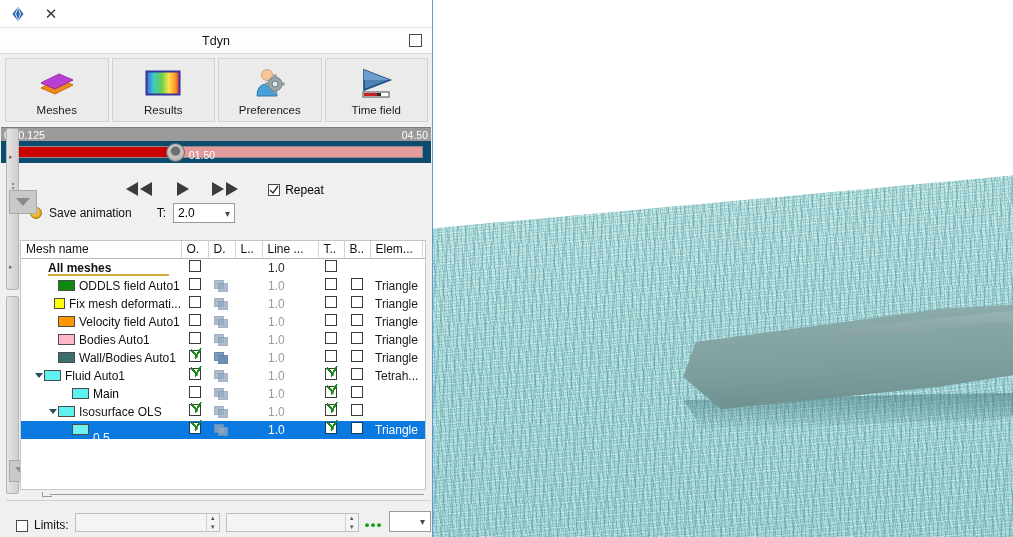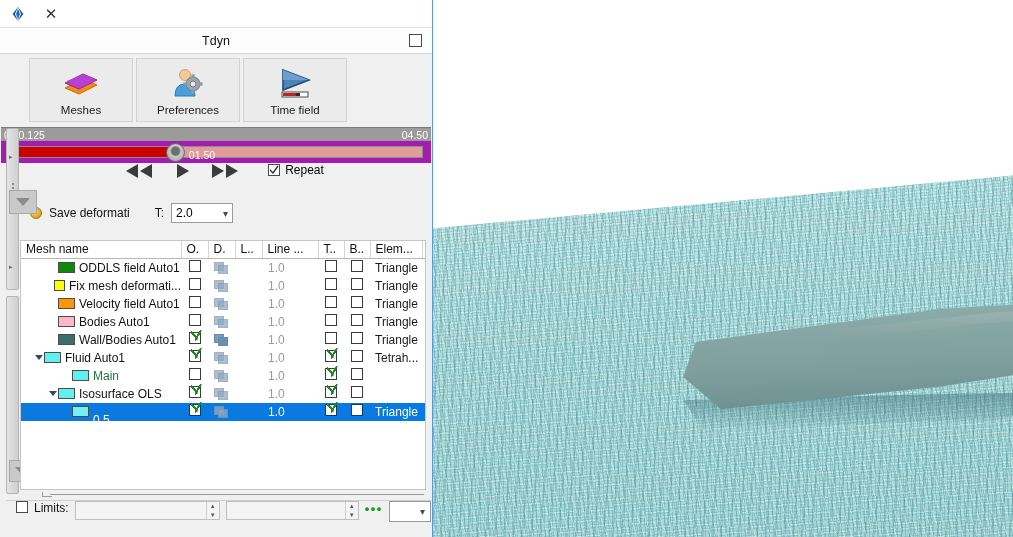--- a/index.html
+++ b/index.html
@@ -80,56 +80,56 @@
     display:flex; align-items:center; justify-content:center; position:relative;
   }
   #docbar .name { font-size:12.5px; color:#111; }
   #docbar .sqbtn {
     position:absolute; right:10px; top:6px; width:13px; height:13px;
     border:1.4px solid #4a4a4a; background:#fff;
   }
 
   
   #toolbar {
-    display:flex; gap:3px; padding:4px 4px 5px 5px; background:#f0f0f0;margin-left:24px;
+    display:flex; gap:3px; padding:4px 4px 5px 5px; background:#f0f0f0;
   }
   .tbtn {
     width:104px; height:64px; background:#ebebeb; border:1px solid #d2d2d2;
     display:flex; flex-direction:column; align-items:center; justify-content:flex-start;
     padding-top:7px; cursor:pointer;
   }
   .tbtn .ico { height:34px; display:flex; align-items:center; justify-content:center; }
   .tbtn .lbl { font-size:11.5px; color:#1b1b1b; margin-top:4px; }
 
   
   #timehdr {
     margin:0 1px; height:14px; background:#9b9b9b;
     display:flex; align-items:center; justify-content:space-between;
     padding:0 3px; color:#ffffff; font-size:10.5px;
     border-top:1px solid #7d7d7d;
   }
   #sliderrow {
-    margin:0 1px; height:22px; background:#a21caf; position:relative;
+    margin:0 1px; height:22px; background:#0c4a6e; position:relative;
     display:flex; align-items:center; padding:0 8px;
   }
   #track {
     position:relative; height:12px; flex:1; background:#e29a9a;
     border:1px solid #8d8d8d;
   }
   #fill { position:absolute; left:0; top:0; bottom:0; width:40%; background:#cc0000; }
   #knob {
     position:absolute; left:40%; top:50%; width:19px; height:19px; margin-left:-9px; margin-top:-9px;
     border-radius:50%; background:radial-gradient(circle at 50% 42%, #6e6e6e 0 30%, #c9c9c9 42%, #9a9a9a 100%);
     border:1px solid #6d6d6d; cursor:pointer;
   }
   #knoblbl { position:absolute; left:calc(40% + 14px); top:2px; font-size:10.5px; color:#ffffff; }
 
   
   #transport {
-    height:34px; display:flex; align-items:flex-start; justify-content:center; gap:20px;
+    height:34px; display:flex; align-items:flex-end; justify-content:center; gap:20px;
     background:#f0f0f0; padding-left:16px;
   }
   .tp { cursor:pointer; display:flex; align-items:center; }
   #repeatwrap { display:flex; align-items:center; gap:5px; margin-left:8px; cursor:pointer; }
   .cbx {
     width:12px; height:12px; border:1.3px solid #4a4a4a; background:#fff;
     display:inline-flex; align-items:center; justify-content:center; flex:none;
   }
 
   
@@ -225,21 +225,21 @@
   .el { padding-left:5px; color:#1a1a1a; white-space:nowrap; }
   tr.sel { background:#0a7ae0; }
   tr.sel .nm, tr.sel .el, tr.sel .lw { color:#ffffff;margin-top:16px; }
   tr.sel .chk { border-color:#0d3c66; }
   .allmesh { font-weight:bold; position:relative; }
   .allmesh .ul { position:absolute; left:0; right:-58px; bottom:-1px; height:2px; background:#d9a93b; }
 
   
   #limits {
     position:absolute; left:6px; top:500px; width:425px; height:32px;
-    display:flex; align-items:flex-start; gap:6px; padding-left:10px;
+    display:flex; align-items:flex-end; gap:6px; padding-left:10px;
     background:#f0f0f0; border-top:1px solid #cfcfcf;
   }
   #limits .lab { font-size:12px; color:#111; }
   .spin { display:flex; height:19px; border:1px solid #bfbfbf; background:#f4f4f4; }
   .spin .fld { width:130px; height:100%; background:#f4f4f4; border:none; }
   .spin .fld2 { width:118px; height:100%; background:#f4f4f4; border:none; }
   .spin .btns { width:13px; display:flex; flex-direction:column; border-left:1px solid #cfcfcf; }
   .spin .btns b { flex:1; display:flex; align-items:center; justify-content:center; font-size:6px; color:#555; }
   #dots3 { color:#16a016; letter-spacing:1.5px; font-size:13px; font-weight:bold; cursor:pointer; }
   #limsel {
@@ -280,20 +280,38 @@
       <div class="ico">
         <svg width="40" height="30" viewBox="0 0 40 30">
           <polygon points="4,20 18,26 36,17 22,11" fill="#f08a1a" stroke="#c96c0c" stroke-width="1"></polygon>
           <polygon points="4,15 18,21 36,12 22,6" fill="#c23fc2" stroke="#8f2a8f" stroke-width="1"></polygon>
           <polygon points="6,13 18,18.5 34,11 22,6.5" fill="#b73fd6"></polygon>
         </svg>
       </div>
       <div class="lbl">Meshes</div>
     </div>
 
+    <div class="tbtn">
+      <div class="ico">
+        <svg width="36" height="26" viewBox="0 0 36 26">
+          <defs>
+            <linearGradient id="rg" x1="0" x2="1">
+              <stop offset="0%" stop-color="#3a6fd8"></stop>
+                <stop offset="22%" stop-color="#3fc9c9"></stop>
+              <stop offset="45%" stop-color="#63d14a"></stop>
+                <stop offset="68%" stop-color="#ffe14d"></stop>
+              <stop offset="86%" stop-color="#ff9c2a"></stop>
+                <stop offset="100%" stop-color="#e03a2a"></stop>
+            </linearGradient>
+          </defs>
+          <rect x="1.5" y="1.5" width="33" height="23" fill="url(#rg)" stroke="#35359e" stroke-width="2"></rect>
+        </svg>
+      </div>
+      <div class="lbl">Results</div>
+    </div>
 
     <div class="tbtn">
       <div class="ico">
         <svg width="34" height="30" viewBox="0 0 34 30">
           <circle cx="14" cy="7" r="5.5" fill="#f5c79a" stroke="#d4a277"></circle>
           <path d="M4 28 Q4 16 14 16 Q24 16 24 28 Z" fill="#4a9fd8" stroke="#2f7bb0"></path>
           <g transform="translate(22,16)">
             <circle cx="0" cy="0" r="7" fill="#9aa6ad" stroke="#6f7a81"></circle>
             <circle cx="0" cy="0" r="3" fill="#e6e9eb" stroke="#6f7a81"></circle>
             <g fill="#8d989f">
@@ -358,21 +376,21 @@
         <svg width="10" height="10" viewBox="0 0 10 10">
           <polyline points="1,5 4,8 9,1" fill="none" stroke="#2b2b2b" stroke-width="1.3"></polyline>
         </svg>
       </span>
       <span>Repeat</span>
     </div>
   </div>
 
   <div id="saverow">
     <span class="dot"></span>
-    <span class="txt">Save deformati</span>
+    <span class="txt">Save animation</span>
     <span class="tlbl">T:</span>
     <div id="tsel">
       <span class="v">2.0</span>
       <span class="cv">▾</span>
     </div>
   </div>
 
   <div id="splitter">
     <div class="dots">
       <i></i>
@@ -419,20 +437,36 @@
           <th>Line ...</th>
           <th>T..</th>
           <th>B..</th>
           <th>Elem...</th>
           <th class="last"></th>
         </tr>
       </thead>
       <tbody id="tbody">
           <tr>
             <td>
+              <div class="rowname indent1">
+                <span class="arrow"></span>
+                <span class="nm"><span class="allmesh">All meshes<span class="ul"></span></span></span>
+              </div>
+            </td>
+            <td class="c"><span class="chk"></span></td>
+            <td class="c"></td>
+            <td class="c"></td>
+            <td><span class="lw dark">1.0</span></td>
+            <td class="c"><span class="chk"></span></td>
+            <td class="c"></td>
+            <td><span class="el"></span></td>
+            <td></td>
+          </tr>
+          <tr>
+            <td>
               <div class="rowname indent2">
                 <span class="arrow"></span>
                 <span class="sw" style="background:#0d8a0d"></span>
                 <span class="nm"><span>ODDLS field Auto1</span></span>
               </div>
             </td>
             <td class="c"><span class="chk"></span></td>
             <td class="c"><span class="stack dim"><i></i><i></i></span></td>
             <td class="c"></td>
             <td><span class="lw">1.0</span></td>
@@ -526,21 +560,21 @@
             <td class="c"><span class="chk on"></span></td>
             <td class="c"><span class="chk"></span></td>
             <td><span class="el">Tetrah...</span></td>
             <td></td>
           </tr>
           <tr>
             <td>
               <div class="rowname indent3">
                 <span class="arrow"></span>
                 <span class="sw" style="background:#5ff0f0"></span>
-                <span class="nm" style="color:#15803d"><span>Main</span></span>
+                <span class="nm" style="color:#000000"><span>Main</span></span>
               </div>
             </td>
             <td class="c"><span class="chk"></span></td>
             <td class="c"><span class="stack dim"><i></i><i></i></span></td>
             <td class="c"></td>
             <td><span class="lw">1.0</span></td>
             <td class="c"><span class="chk on"></span></td>
             <td class="c"><span class="chk"></span></td>
             <td><span class="el"></span></td>
             <td></td>

